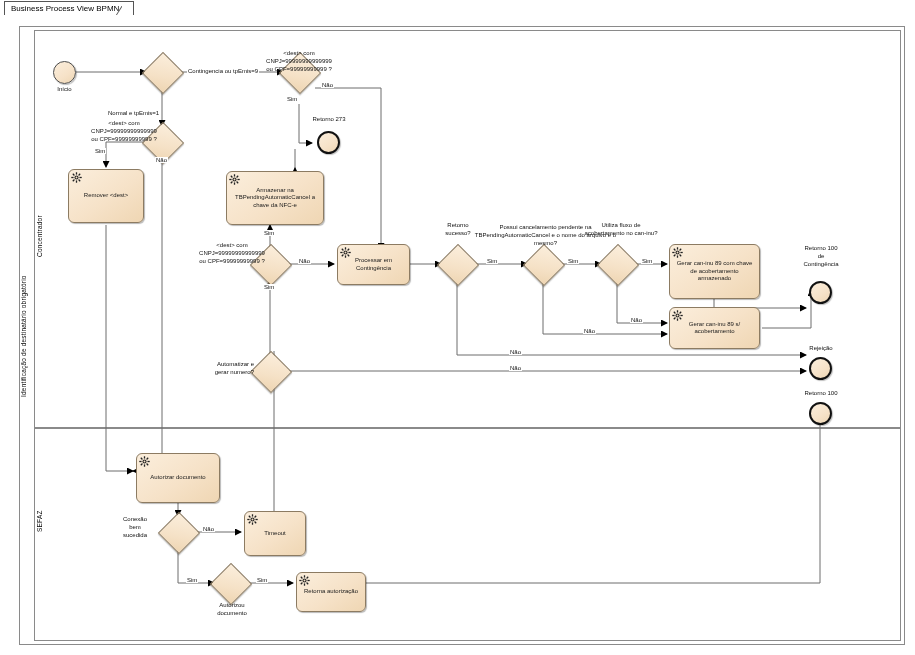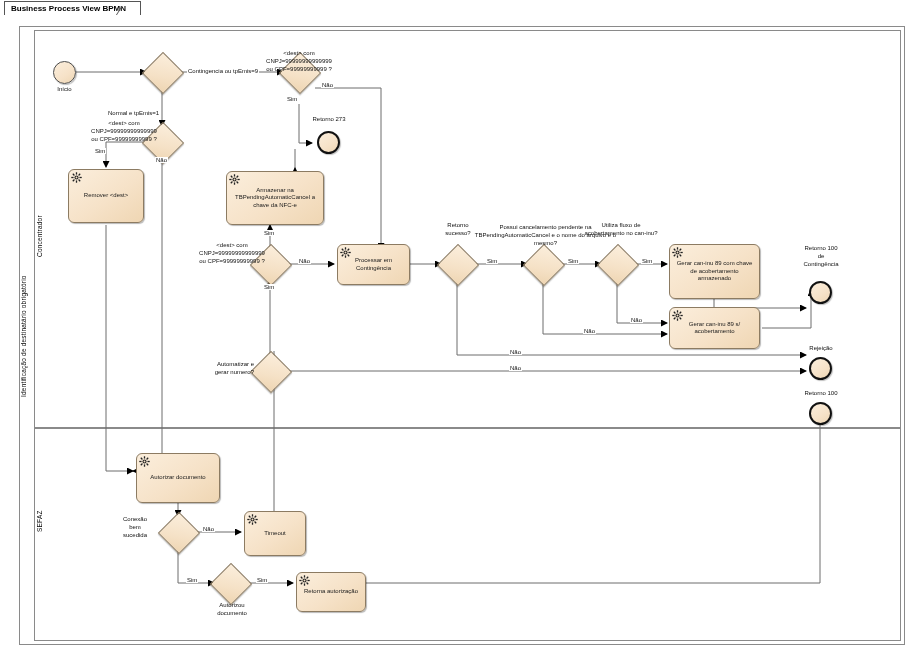--- a/index.html
+++ b/index.html
@@ -28,21 +28,20 @@
     left: 4px; top: 1px;
     height: 13px;
     padding: 0 14px 0 6px;
     border: 1px solid #555;
     border-bottom: none;
     background: #ffffff;
     font-size: 8px;
     line-height: 13px;
     color: #000;
     white-space: nowrap;
-    font-weight: bold;
   }
   #tab-slant {
     position: absolute;
     left: 108px; top: 1px;
     width: 14px; height: 14px;
     overflow: hidden;
   }
   #tab-slant:after {
     content: "";
     position: absolute;

